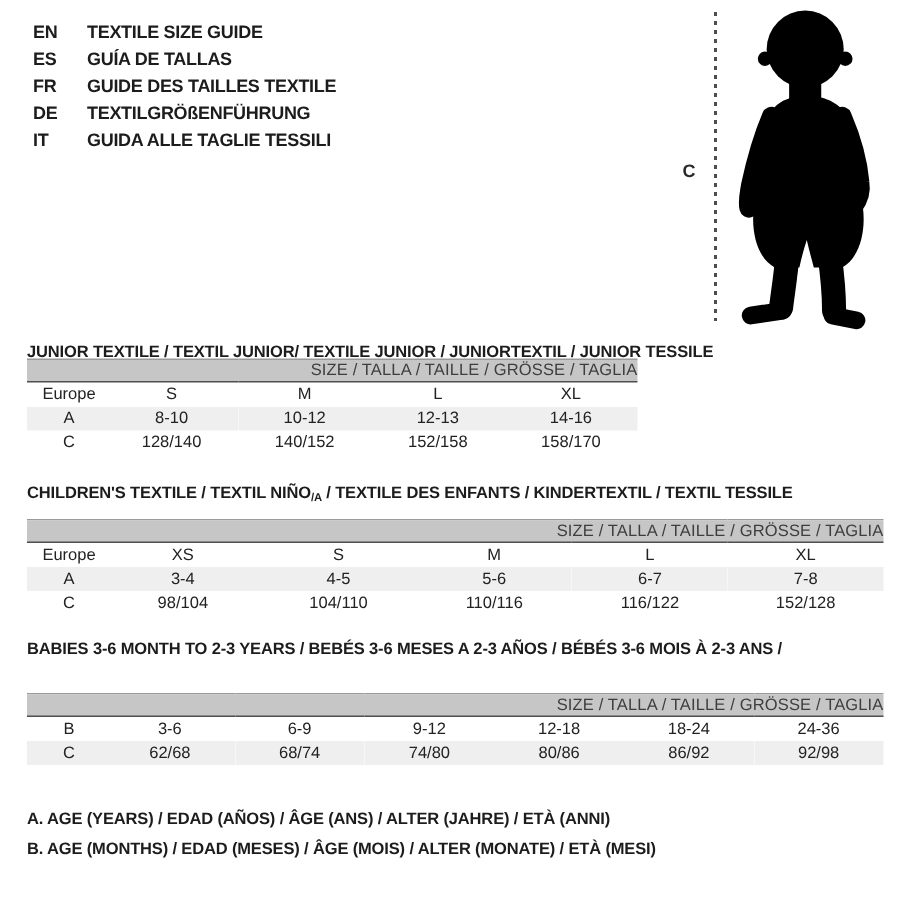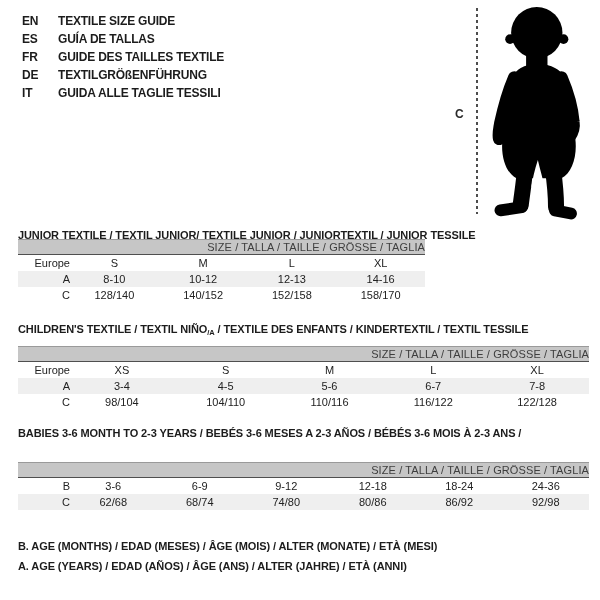--- a/index.html
+++ b/index.html
@@ -30,21 +30,21 @@
   
   .sec-title{left:18px;font-weight:bold;font-size:11px;letter-spacing:-0.1px;line-height:15px;white-space:nowrap;}
   .sub-a{font-size:7.5px;vertical-align:-2px;font-weight:bold;}
 
   
   table.size-table{
     border-collapse:collapse;table-layout:fixed;
     font-size:11px;color:#222222;
   }
   table.size-table td{padding:0;height:16px;vertical-align:middle;text-align:center;overflow:hidden;white-space:nowrap;}
-  table.size-table td.row-label{text-align:right;padding-left:4px;}
+  table.size-table td.row-label{text-align:center;padding-left:4px;}
   table.size-table tr.hdr-row td{
     background:#c6c6c6;color:#3e3e3e;height:14px;text-align:right;padding-left:4px;
     border-top:1px solid #9a9a9a;border-bottom:1px solid #4f4f4f;
     font-size:11px;letter-spacing:0.1px;
   }
   table.size-table tr.shaded td{background:#efefef;}
 
   
   .legend{left:18px;top:536px;font-weight:bold;font-size:11px;line-height:20px;letter-spacing:-0.1px;}
   .legend div{white-space:nowrap;}
@@ -168,21 +168,21 @@
     <td>5-6</td>
     <td>6-7</td>
     <td>7-8</td>
   </tr>
   <tr>
     <td class="row-label">C</td>
     <td>98/104</td>
     <td>104/110</td>
     <td>110/116</td>
     <td>116/122</td>
-    <td>122/128</td>
+    <td>152/128</td>
   </tr>
 </tbody>
   </table>
 
 <div class="abs sec-title" style="top:426px;">
   <div>BABIES 3-6 MONTH TO 2-3 YEARS / BEBÉS 3-6 MESES A 2-3 AÑOS / BÉBÉS 3-6 MOIS À 2-3 ANS /</div>
 </div>
 
 <table class="size-table abs" style="left:18px;top:462px;width:571px;">
   <colgroup>
@@ -213,15 +213,15 @@
     <td>68/74</td>
     <td>74/80</td>
     <td>80/86</td>
     <td>86/92</td>
     <td>92/98</td>
   </tr>
 </tbody>
   </table>
 
 <div class="abs legend">
+  <div>A. AGE (YEARS) / EDAD (AÑOS) / ÂGE (ANS) / ALTER (JAHRE) / ETÀ (ANNI)</div>
   <div>B. AGE (MONTHS) / EDAD (MESES) / ÂGE (MOIS) / ALTER (MONATE) / ETÀ (MESI)</div>
-  <div>A. AGE (YEARS) / EDAD (AÑOS) / ÂGE (ANS) / ALTER (JAHRE) / ETÀ (ANNI)</div>
 </div>
 
 </body></html>

